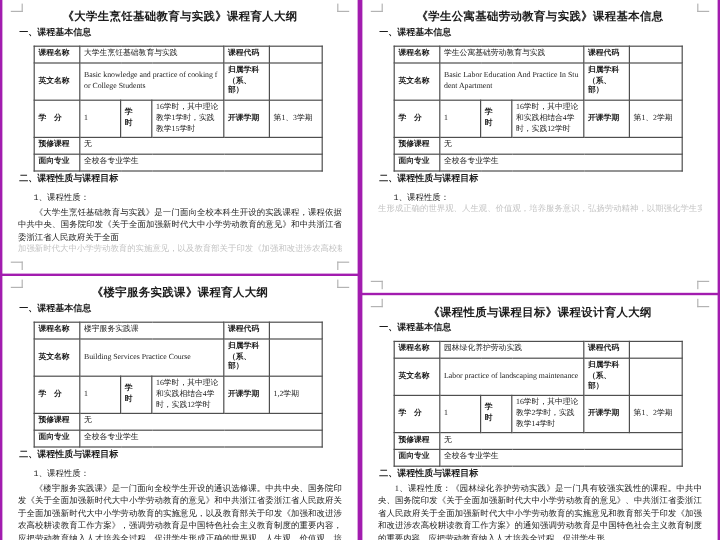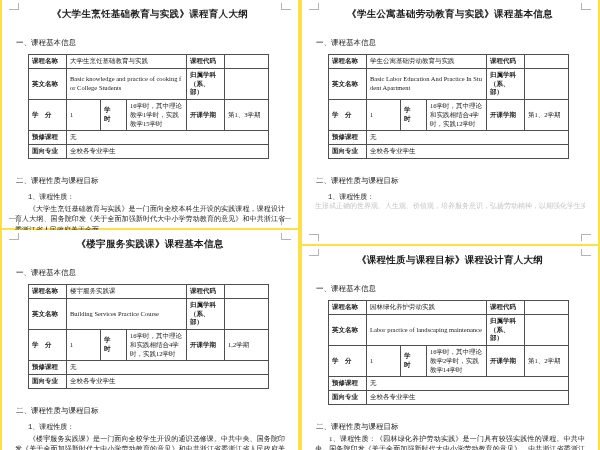--- a/index.html
+++ b/index.html
@@ -1,32 +1,32 @@
 <!DOCTYPE html>
 <html><head>
 <meta charset="utf-8">
 <style>
   html,body{margin:0;padding:0;background:#e9e9e9;}
   .canvas{
     position:relative;width:600px;height:450px;overflow:hidden;
-    background:#fde047;
+    background:#a21caf;
     font-family:"Liberation Serif", serif;
     color:#222;
   }
   .page{position:absolute;background:#ffffff;}
   .p1l{left:2px;  top:0;     width:296px;height:228px;}
   .p2l{left:2px;  top:230px; width:296px;height:230px;}
   .p1r{left:302px;top:0;     width:296px;height:244px;}
   .p2r{left:302px;top:246px; width:296px;height:214px;}
 
   .doc-title{
     text-align:center;font-weight:bold;font-size:9.5px;
     margin:8px 10px 0 10px;letter-spacing:.3px;color:#1c1c1c;
   }
-  .sec{font-weight:normal;font-size:7.5px;margin:17px 0 0 14px;color:#1c1c1c;}
+  .sec{font-weight:bold;font-size:7.5px;margin:1px 0 0 14px;color:#1c1c1c;}
 
   table.info{
     border-collapse:collapse;table-layout:fixed;
     margin:6px 0 0 26px;width:240px;
   }
   table.info th,table.info td{
     border:1px solid #4f4f4f;font-size:6.5px;line-height:1.35;
     padding:2px 3px;vertical-align:middle;text-align:left;
     overflow:hidden;word-break:break-all;
   }
@@ -103,21 +103,21 @@
         <td colspan="5">无</td>
       </tr>
       <tr>
         <th>面向专业</th>
         <td colspan="5">全校各专业学生</td>
       </tr>
     </tbody>
       </table>
     <div class="sec">二、课程性质与课程目标</div>
     <div class="nature">1、课程性质：</div>
-    <div class="para">《大学生烹饪基础教育与实践》是一门面向全校本科生开设的实践课程，课程设计育人大纲、国务院印发《关于全面加强新时代大中小学劳动教育的意见》和中共浙江省委浙江省人民政府关于全面</div>
+    <div class="para">《大学生烹饪基础教育与实践》是一门面向全校本科生开设的实践课程，课程依据中共中央、国务院印发《关于全面加强新时代大中小学劳动教育的意见》和中共浙江省委浙江省人民政府关于全面</div>
     <div class="cut">加强新时代大中小学劳动教育的实施意见，以及教育部关于印发《加强和改进涉农高校耕读教育工作方案》</div>
   </div>
 
   <div class="page p1r">
     <div class="mk tl"></div>
     <div class="mk tr"></div>
     <div class="mk bl"></div>
     <div class="mk br"></div>
     <div class="doc-title">《学生公寓基础劳动教育与实践》课程基本信息</div>
     <div class="sec">一、课程基本信息</div>
@@ -162,21 +162,21 @@
     </tbody>
       </table>
     <div class="sec">二、课程性质与课程目标</div>
     <div class="nature">1、课程性质：</div>
     <div class="cut">生形成正确的世界观、人生观、价值观，培养服务意识，弘扬劳动精神，以期强化学生实践能力为目的</div>
   </div>
 
   <div class="page p2l">
     <div class="mk tl"></div>
     <div class="mk tr"></div>
-    <div class="doc-title">《楼宇服务实践课》课程基本信息</div>
+    <div class="doc-title">《楼宇服务实践课》课程育人大纲</div>
     <div class="sec">一、课程基本信息</div>
     <table class="info">
       <colgroup>
           <col class="c1">
           <col class="c2">
           <col class="c3">
           <col class="c4">
           <col class="c5">
           <col class="c6">
         </colgroup>

